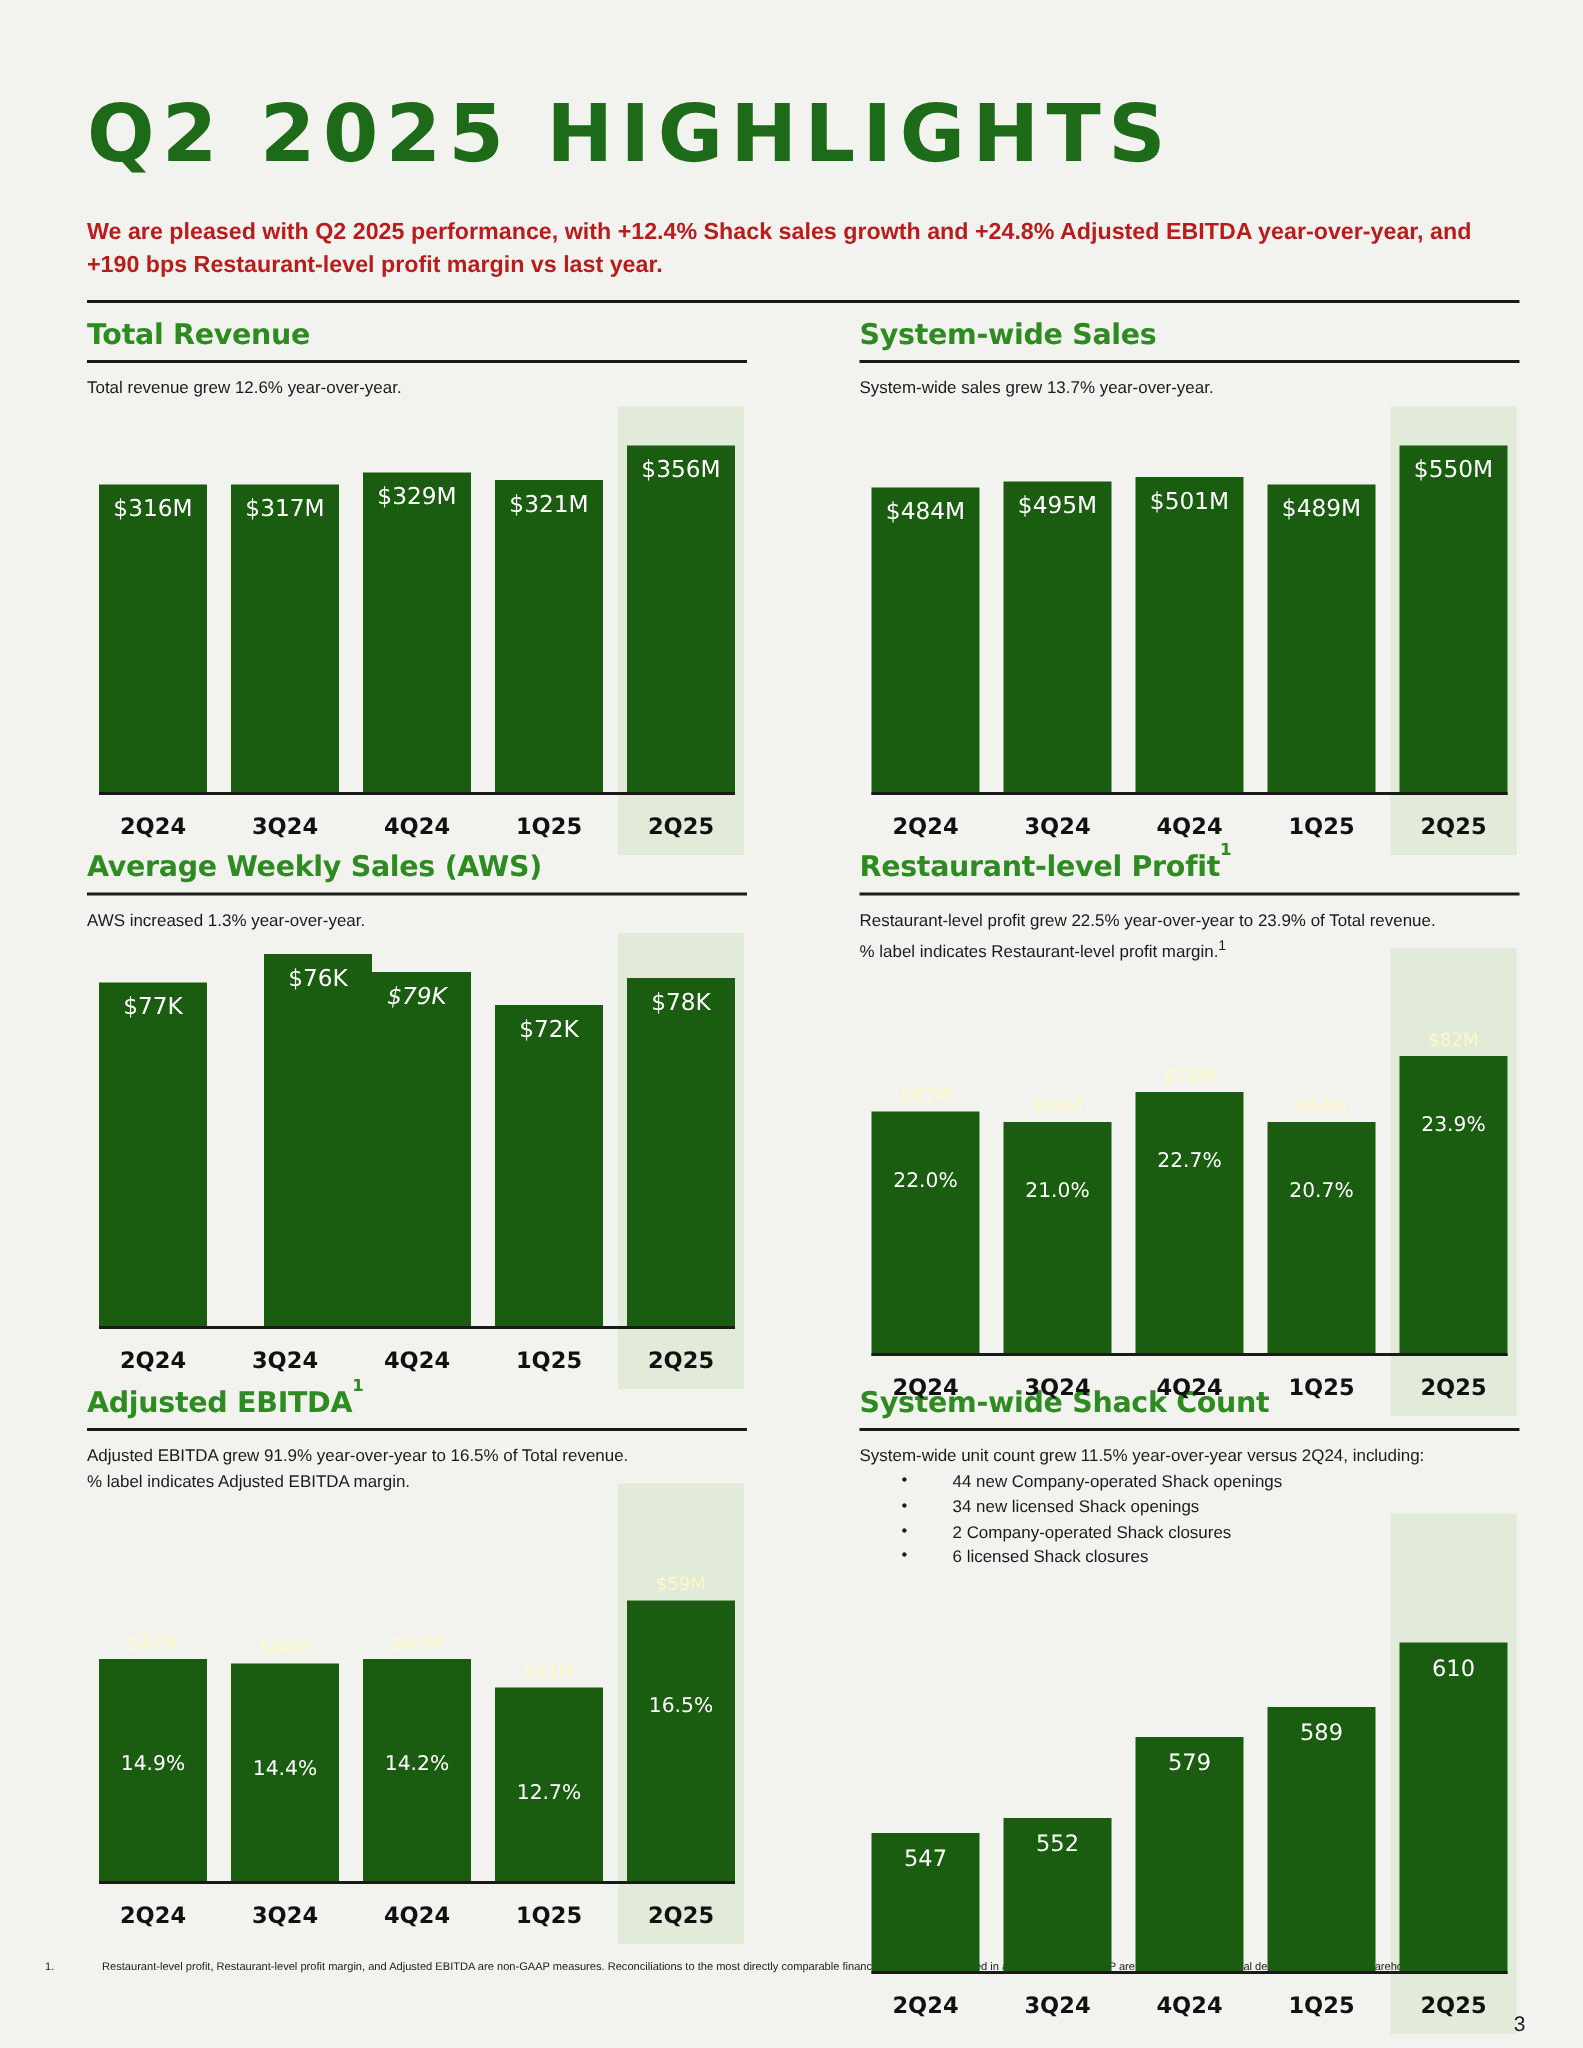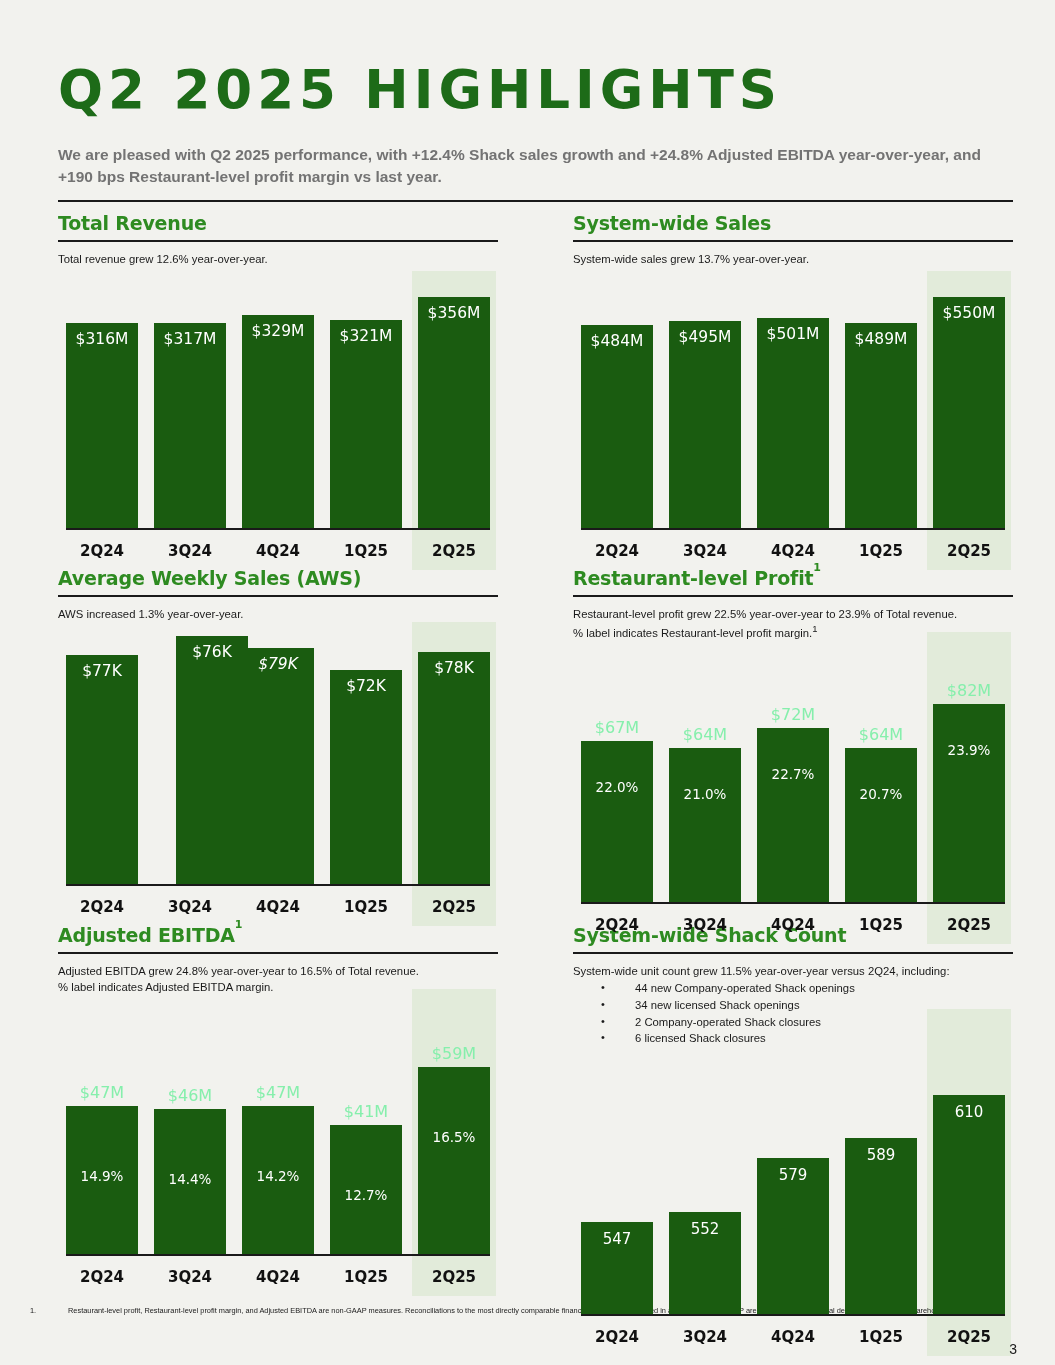--- a/index.html
+++ b/index.html
@@ -34,21 +34,21 @@
     color: #1d6b18;
     line-height: 1.05;
     margin: 0;
     font-family: "DejaVu Sans", sans-serif;
   }
   .deck-subtitle {
     margin-top: 26px;
     font-size: 15.5px;
     font-weight: 700;
     line-height: 1.42;
-    color: #737373;
+    color: #b91c1c;
     max-width: 960px;
   }
   .header-rule {
     margin-top: 12px;
     border-top: 2.5px solid #1a1a1a;
     width: 955px;
   }
   
   .grid {
     position: absolute;
@@ -163,22 +163,22 @@
     font-weight: 400;
     margin-top: 7px;
     white-space: nowrap;
     font-family: "DejaVu Sans", sans-serif;
     text-align: center;
   }
   .bar-label-above {
     position: absolute;
     bottom: 100%;
     margin-bottom: 4px;
-    color: #86efac;
-    font-size: 16px;
+    color: #fef9c3;
+    font-size: 12px;
     font-weight: 400;
     white-space: nowrap;
     font-family: "DejaVu Sans", sans-serif;
   }
   .bar-pct {
     color: #ffffff;
     font-size: 13.5px;
     white-space: nowrap;
     font-family: "DejaVu Sans", sans-serif;
     position: absolute;
@@ -425,21 +425,21 @@
           <div class="xtick">3Q24</div>
           <div class="xtick">4Q24</div>
           <div class="xtick">1Q25</div>
           <div class="xtick">2Q25</div>
         </div>
       </div>
       <div class="panel panel-row-3">
         <div class="panel-title">Adjusted EBITDA<sup>1</sup></div>
         <div class="panel-rule"></div>
         <div style="height: 48px;">
-          <p class="panel-note">Adjusted EBITDA grew 24.8% year-over-year to 16.5% of Total revenue.</p>
+          <p class="panel-note">Adjusted EBITDA grew 91.9% year-over-year to 16.5% of Total revenue.</p>
           <p class="panel-note">% label indicates Adjusted EBITDA margin.</p>
         </div>
         <div class="plot" style="height: 245px;">
           <div class="highlight-band" style="left: 354px; width: 84px; top: -22px; bottom: -40px;"></div>
           <div class="bars">
             <div class="bar-slot">
               <div class="bar" style="height: 150px;">
                 <div class="bar-label-above">$47M</div>
                 <div class="bar-pct" style="top: 62px;">14.9%</div>
               </div>

